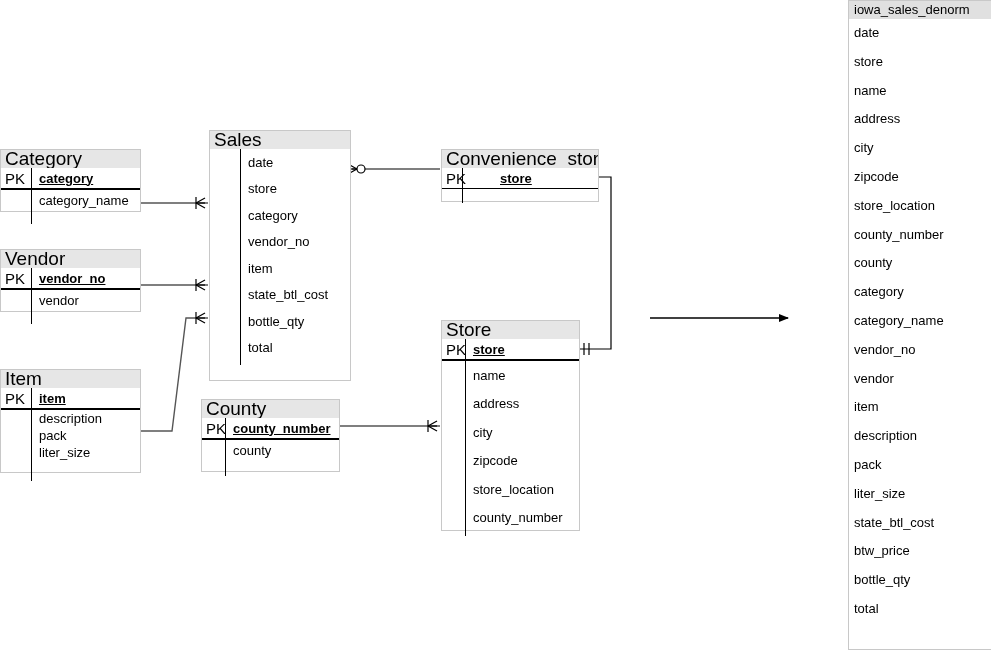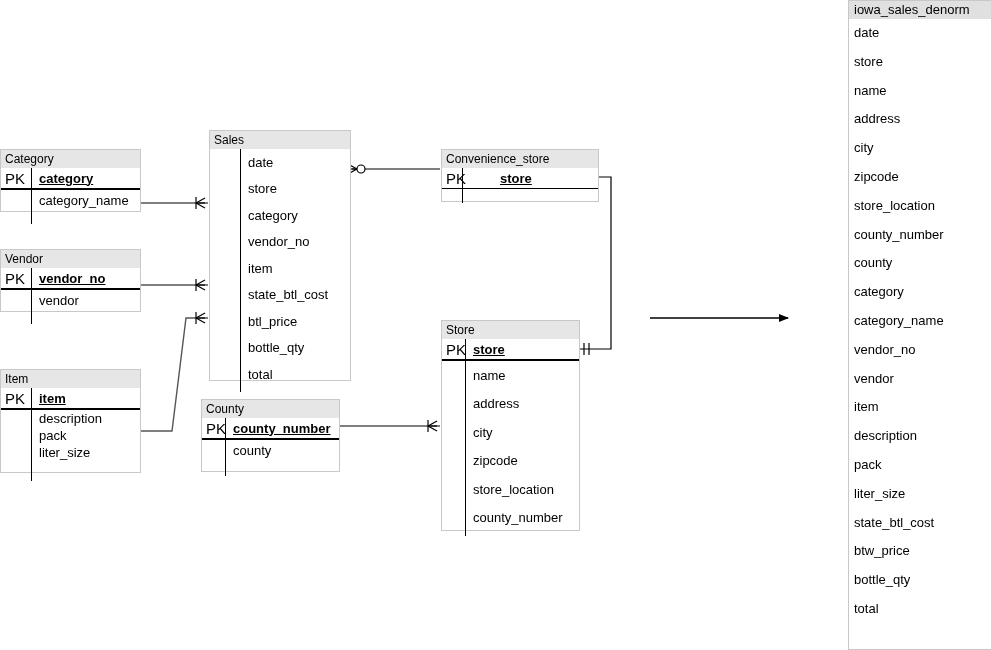--- a/index.html
+++ b/index.html
@@ -41,21 +41,21 @@
     box-sizing: border-box;
     border: 1px solid #c8c8c8;
     background: #ffffff;
   }
   .entity .ent-header {
     box-sizing: border-box;
     height: 18px;
     line-height: 18px;
     background: #e6e6e6;
     padding-left: 4px;
-    font-size: 12px;
+    font-size: 19px;
     color: #000;
     white-space: nowrap;
     overflow: hidden;
   }
   .entity .ent-body {
     position: relative;
   }
   
   .entity .ent-body::before {
     content: "";
@@ -263,24 +263,20 @@
             <span class="key"></span>
             <span class="attr">vendor_no</span>
           </div>
           <div class="row" style="height: 26.5px;">
             <span class="key"></span>
             <span class="attr">item</span>
           </div>
           <div class="row" style="height: 26.5px;">
             <span class="key"></span>
             <span class="attr">state_btl_cost</span>
-          </div>
-          <div class="row" style="height: 26.5px;">
-            <span class="key"></span>
-            <span class="attr">btl_price</span>
           </div>
           <div class="row" style="height: 26.5px;">
             <span class="key"></span>
             <span class="attr">bottle_qty</span>
           </div>
           <div class="row" style="height: 26.5px;">
             <span class="key"></span>
             <span class="attr">total</span>
           </div>
           <div class="spacer" style="height: 4px;"></div>

